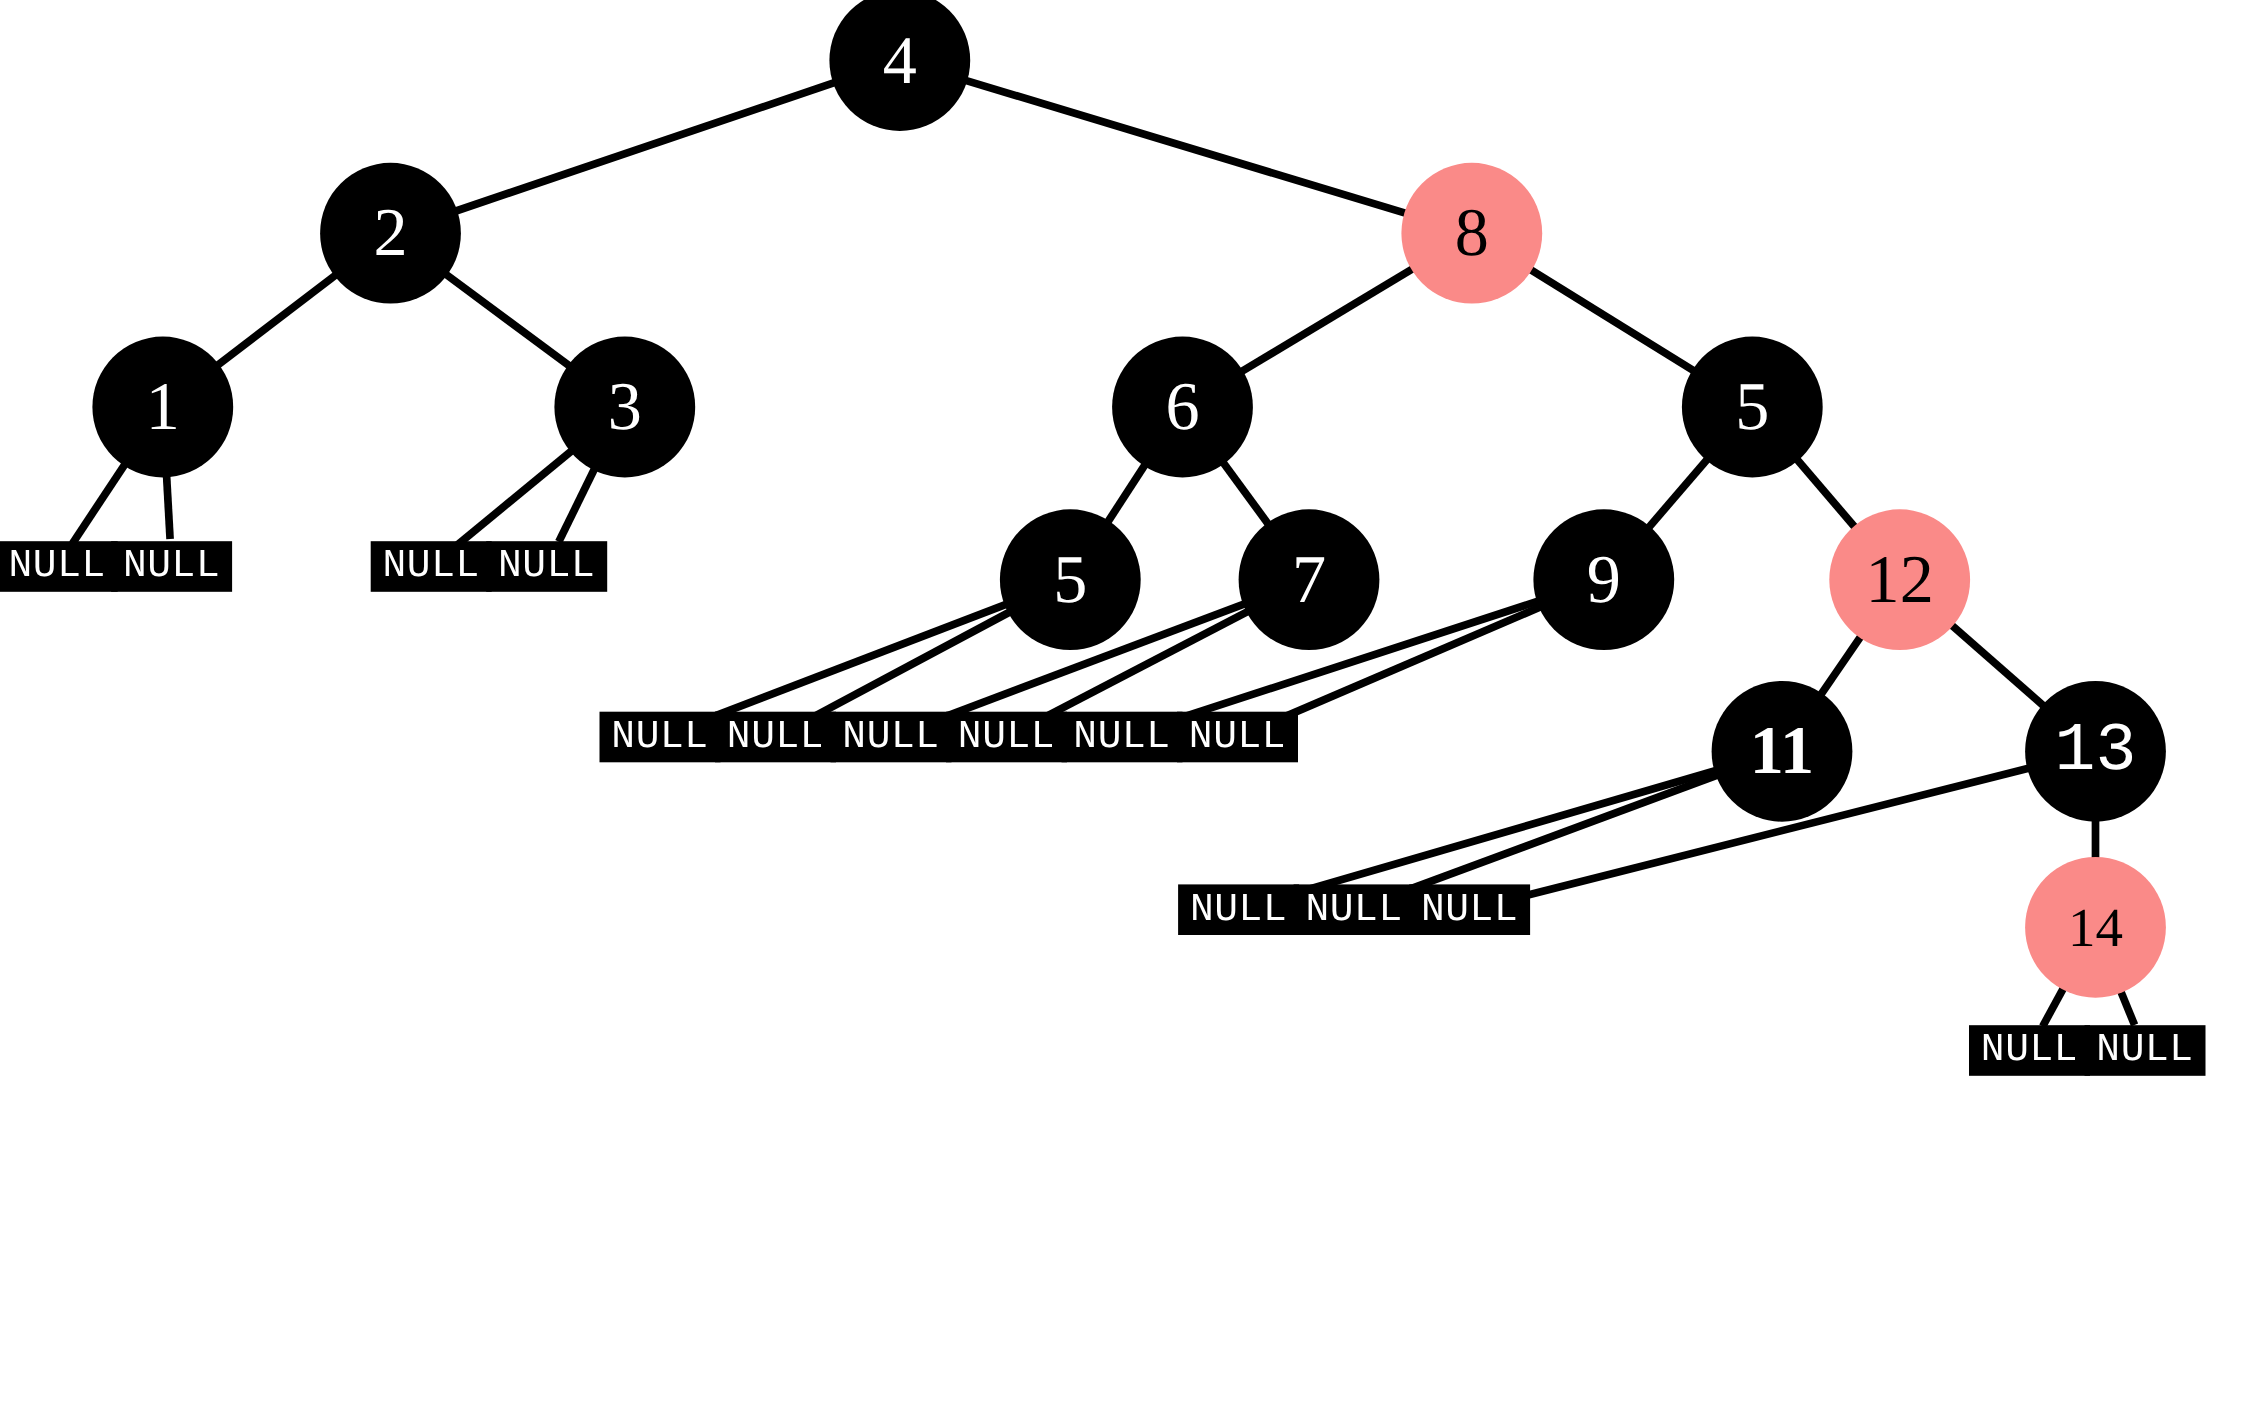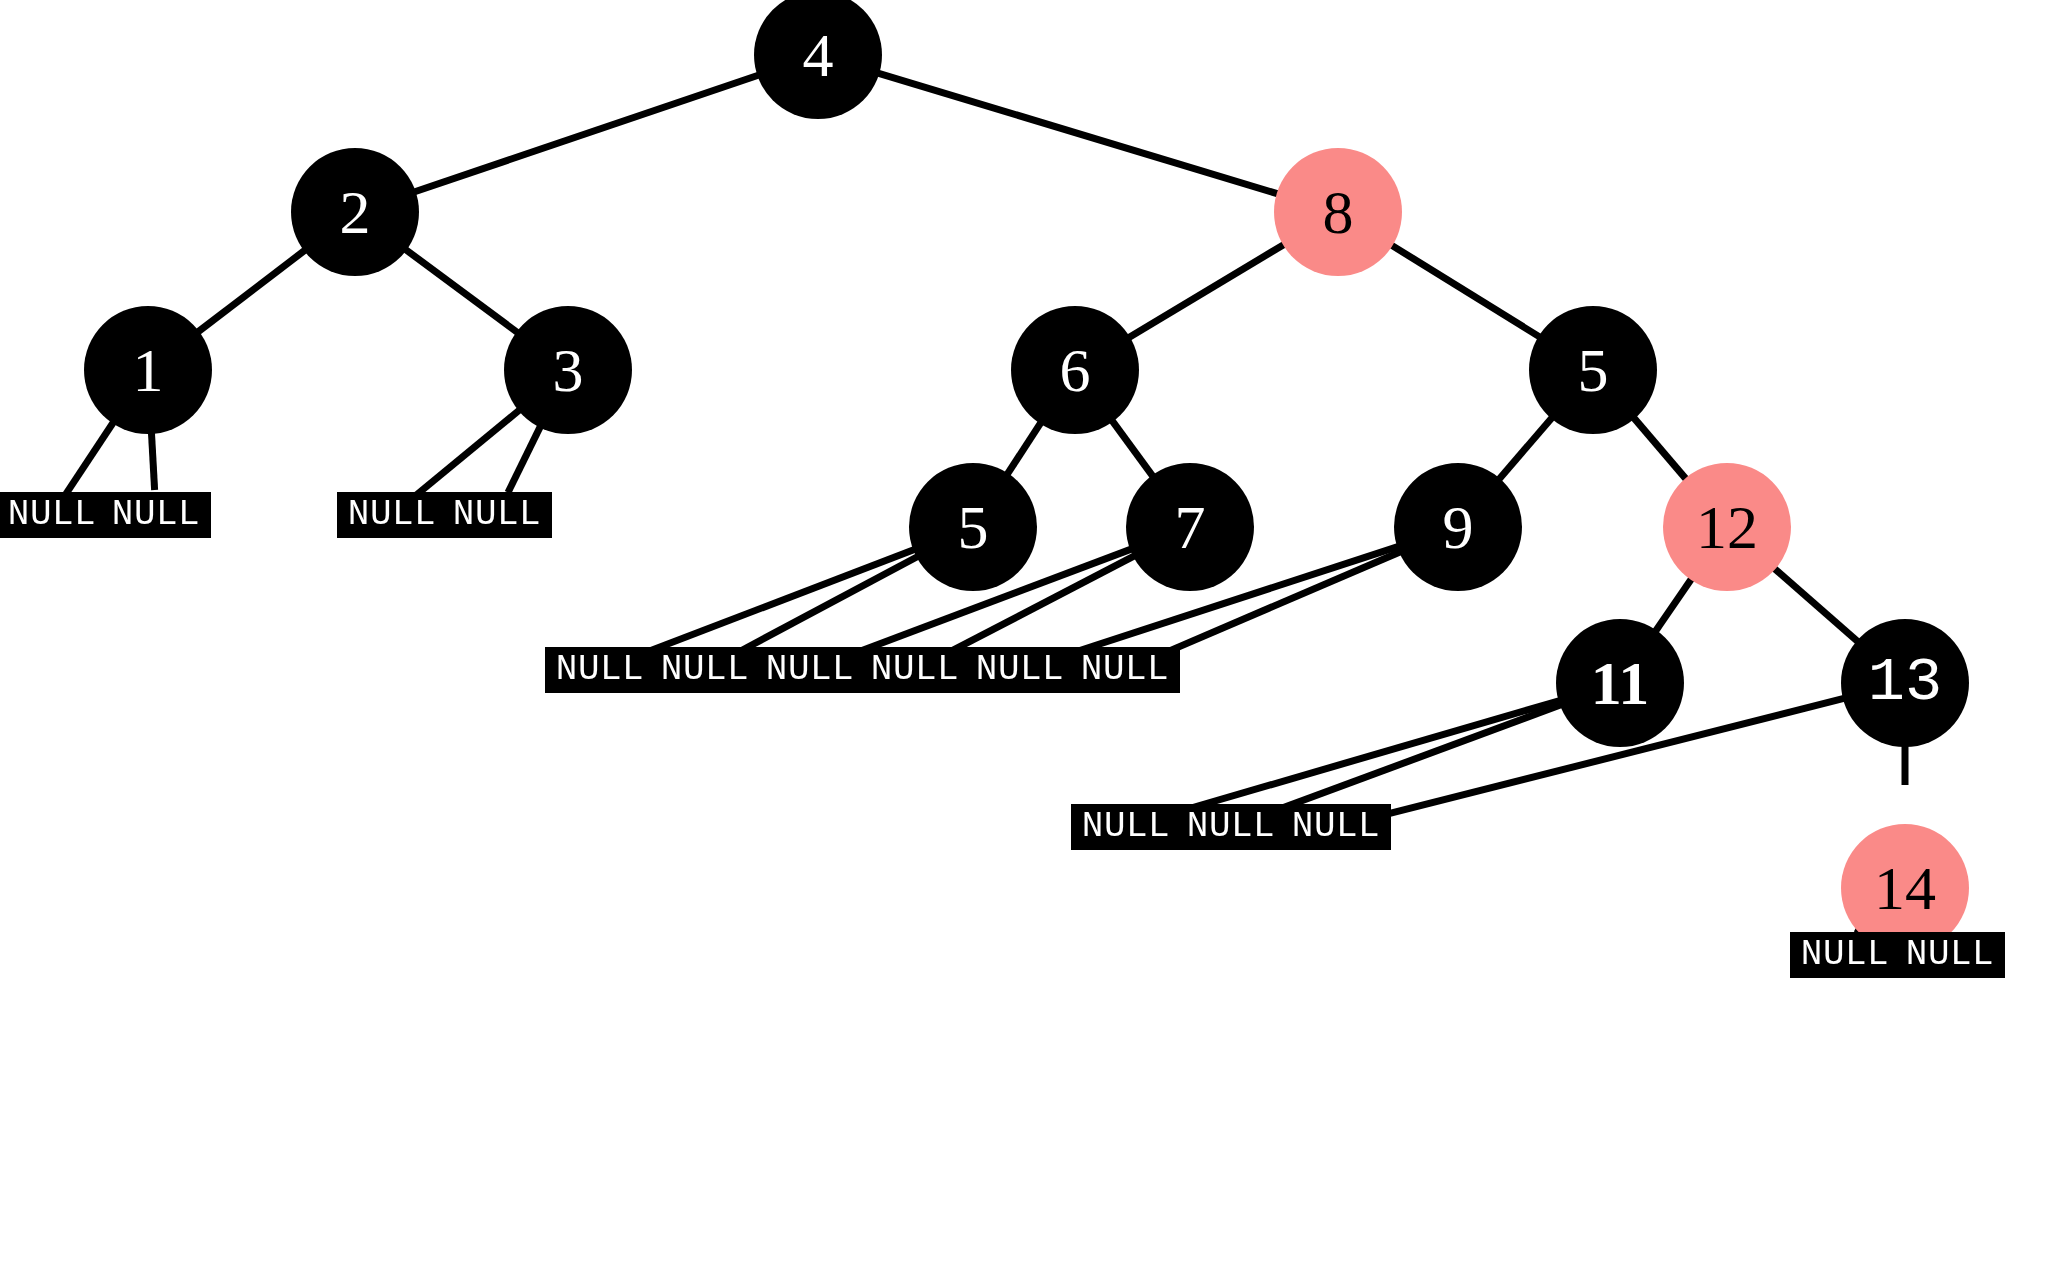--- a/index.html
+++ b/index.html
@@ -129,21 +129,21 @@
       </div>
       <div class="node node-red" style="left: 1663px; top: 463px; width: 128px; height: 128px; font-size: 62px;">
         <span class="node-label">12</span>
       </div>
       <div class="node node-black" style="left: 1556px; top: 619px; width: 128px; height: 128px; font-size: 62px; font-weight: bold;">
         <span class="node-label">11</span>
       </div>
       <div class="node node-black" style="left: 1841px; top: 619px; width: 128px; height: 128px; font-size: 62px; font-family: Liberation Mono, monospace;">
         <span class="node-label">13</span>
       </div>
-      <div class="node node-red" style="left: 1841px; top: 824px; width: 128px; height: 128px; font-size: 62px; align-items: center;">
+      <div class="node node-red" style="left: 1841px; top: 779px; width: 128px; height: 128px; font-size: 50px; align-items: center;">
         <span class="node-label">14</span>
       </div>
     </div>
   <div id="leaves-layer">
       <div class="nullbox" style="left: -3px; top: 492px; width: 110px; height: 46px; font-size: 36px;">
         <span class="nullbox-label">NULL</span>
       </div>
       <div class="nullbox" style="left: 101px; top: 492px; width: 110px; height: 46px; font-size: 36px;">
         <span class="nullbox-label">NULL</span>
       </div>

